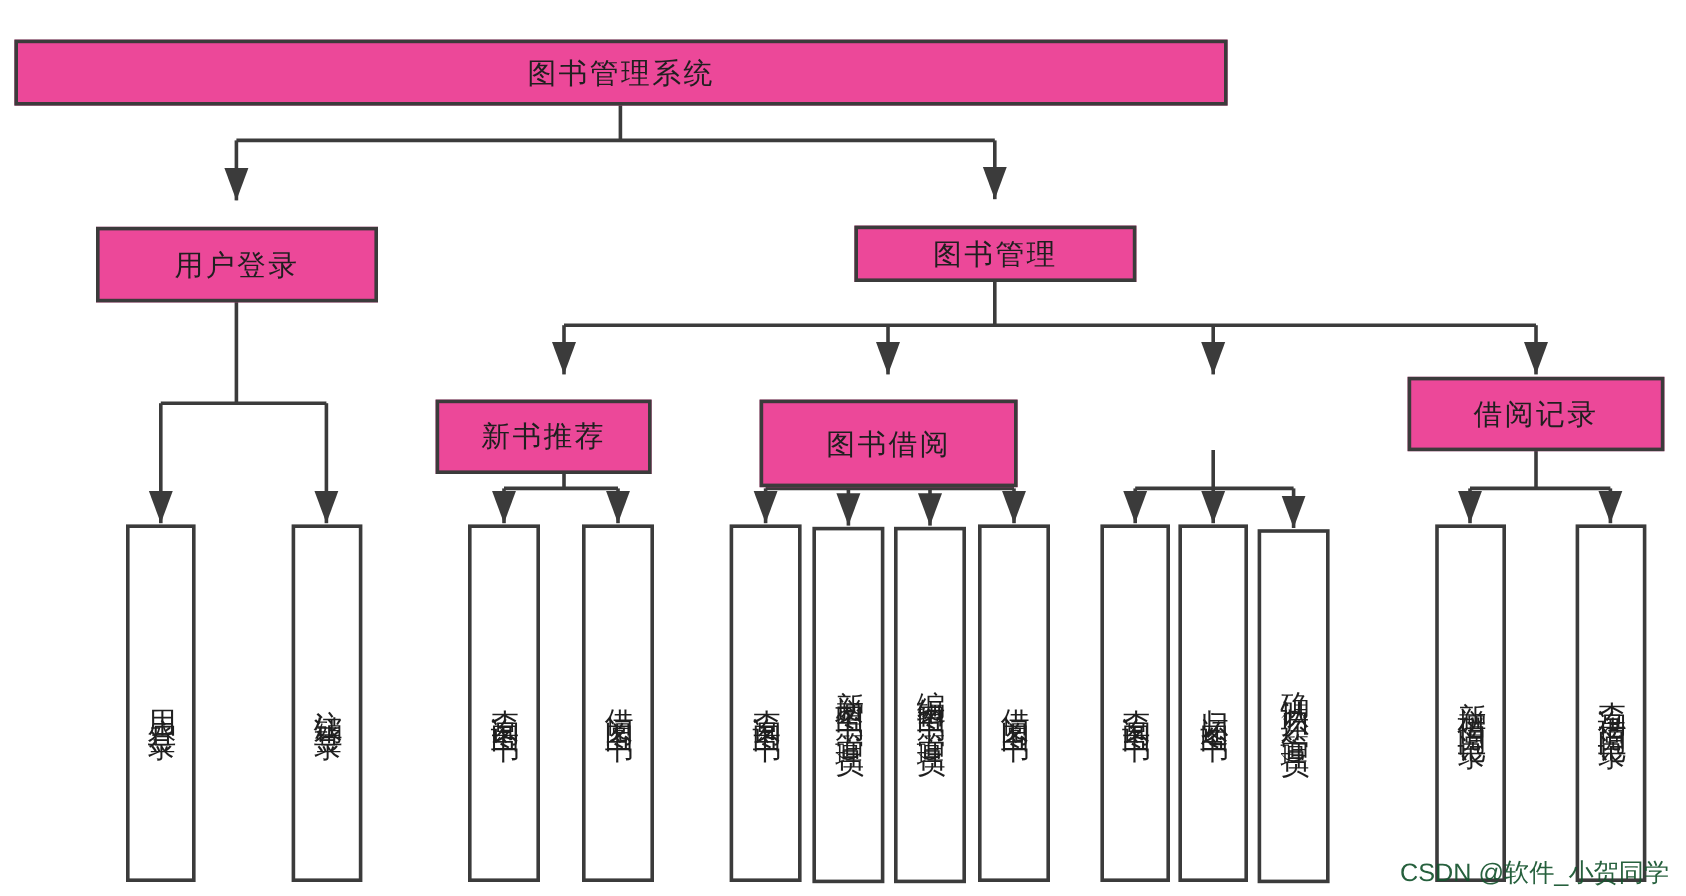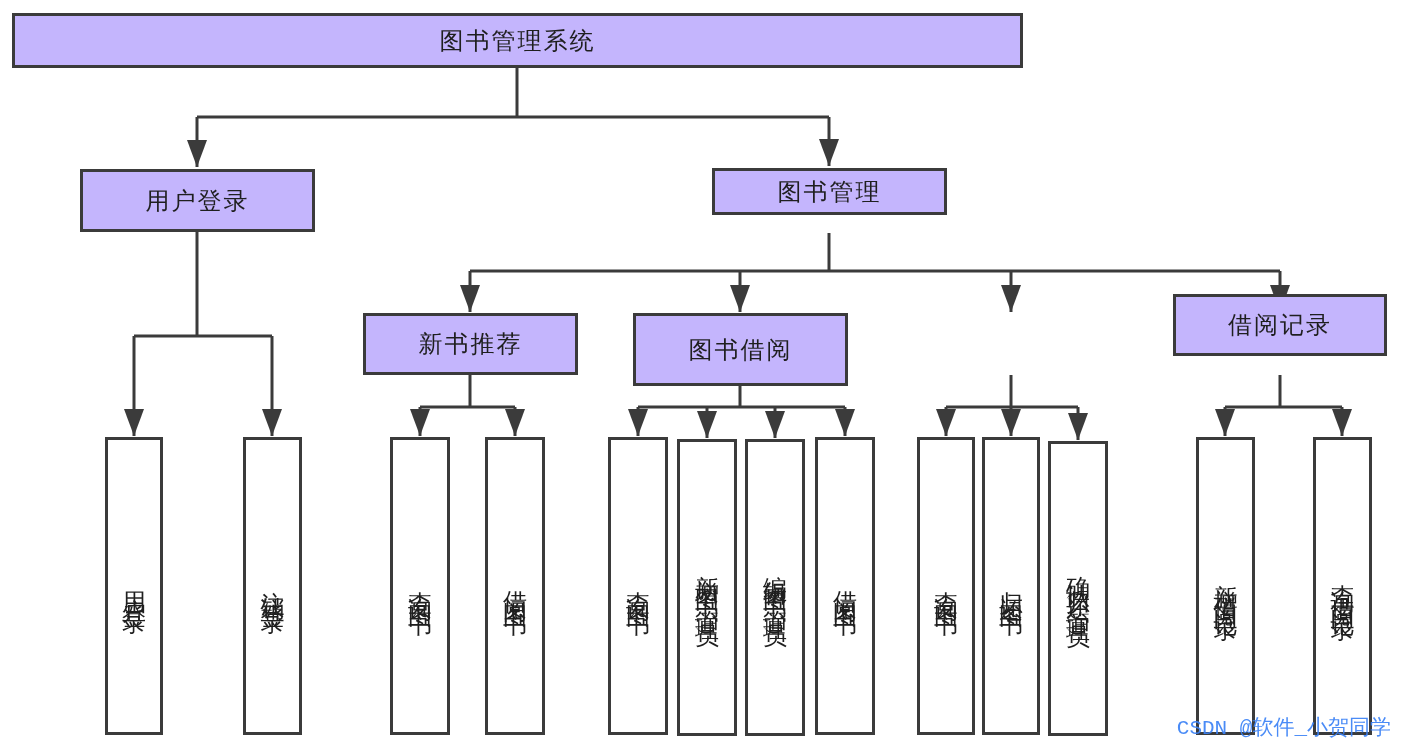--- a/index.html
+++ b/index.html
@@ -14,52 +14,53 @@
   .connectors {
     position: absolute;
     left: 0; top: 0;
     width: 1405px; height: 747px;
     pointer-events: none;
   }
   .node {
     position: absolute;
     box-sizing: border-box;
     border: 3px solid #3b3b3b;
-    background: #c4b5fd;
+    background: #ec4899;
     display: flex;
     align-items: center;
     justify-content: center;
     color: #1f1f1f;
     font-size: 24px;
     letter-spacing: 2px;
     white-space: nowrap;
     z-index: 2;
+    margin-top: 20px;
   }
   .vnode {
     position: absolute;
     box-sizing: border-box;
     border: 3px solid #3b3b3b;
     background: #ffffff;
     display: flex;
     align-items: center;
     justify-content: center;
     color: #1f1f1f;
     font-size: 24px;
     writing-mode: vertical-rl;
     text-orientation: mixed;
     letter-spacing: 7px;
     z-index: 2;
   }
   .watermark {
     position: absolute;
     right: 14px;
     bottom: 6px;
-    font-family: Liberation Mono, monospace;
+    font-family: Liberation Sans, sans-serif;
     font-size: 21px;
-    color: #3b82f6;
+    color: #14532d;
     opacity: 0.92;
     z-index: 3;
     white-space: nowrap;
   }
 </style>
 </head>
 <body>
 
 <div class="canvas">
 
@@ -111,21 +112,21 @@
       <path d="M1225 407 V436" marker-end="url(#ah)"></path>
       <path d="M1342 407 V436" marker-end="url(#ah)"></path>
     </g>
   </svg>
 
   <div class="node" style="left:12px; top:13px; width:1011px; height:55px;">图书管理系统</div>
 
   <div class="node" style="left:80px; top:169px; width:235px; height:63px;">用户登录</div>
   <div class="node" style="left:712px; top:168px; width:235px; height:47px;">图书管理</div>
 
-  <div class="node" style="left:363px; top:313px; width:215px; height:62px;">新书推荐</div>
+  <div class="node" style="left:363px; top:313px; width:180px; height:62px;">新书推荐</div>
   <div class="node" style="left:633px; top:313px; width:215px; height:73px;">图书借阅</div>
   <div class="node" style="left:1173px; top:294px; width:214px; height:62px;">借阅记录</div>
 
   <div class="vnode" style="left:105px; top:437px; width:58px; height:298px;">用户登录</div>
   <div class="vnode" style="left:243px; top:437px; width:59px; height:298px;">注销登录</div>
 
   <div class="vnode" style="left:390px; top:437px; width:60px; height:298px;">查询图书</div>
   <div class="vnode" style="left:485px; top:437px; width:60px; height:298px;">借阅图书</div>
 
   <div class="vnode" style="left:608px; top:437px; width:60px; height:298px;">查询图书</div>

